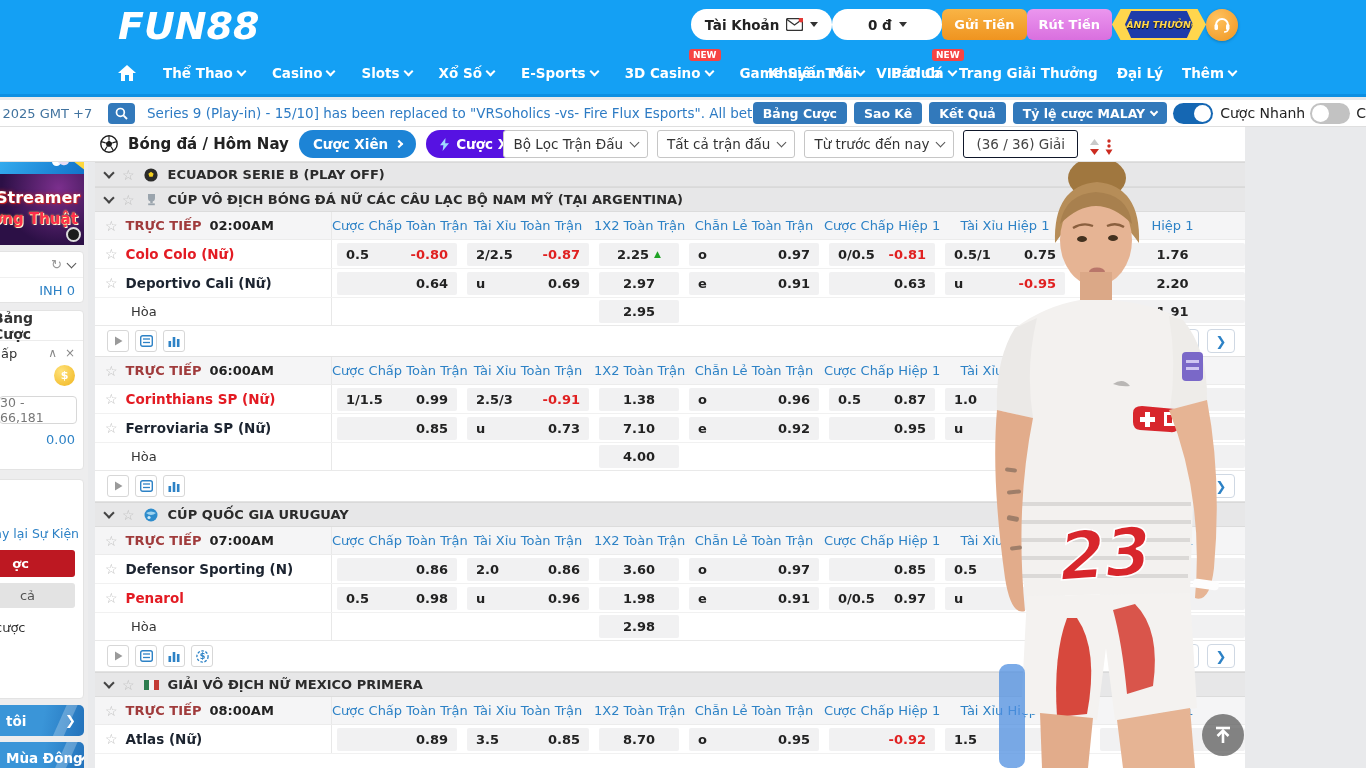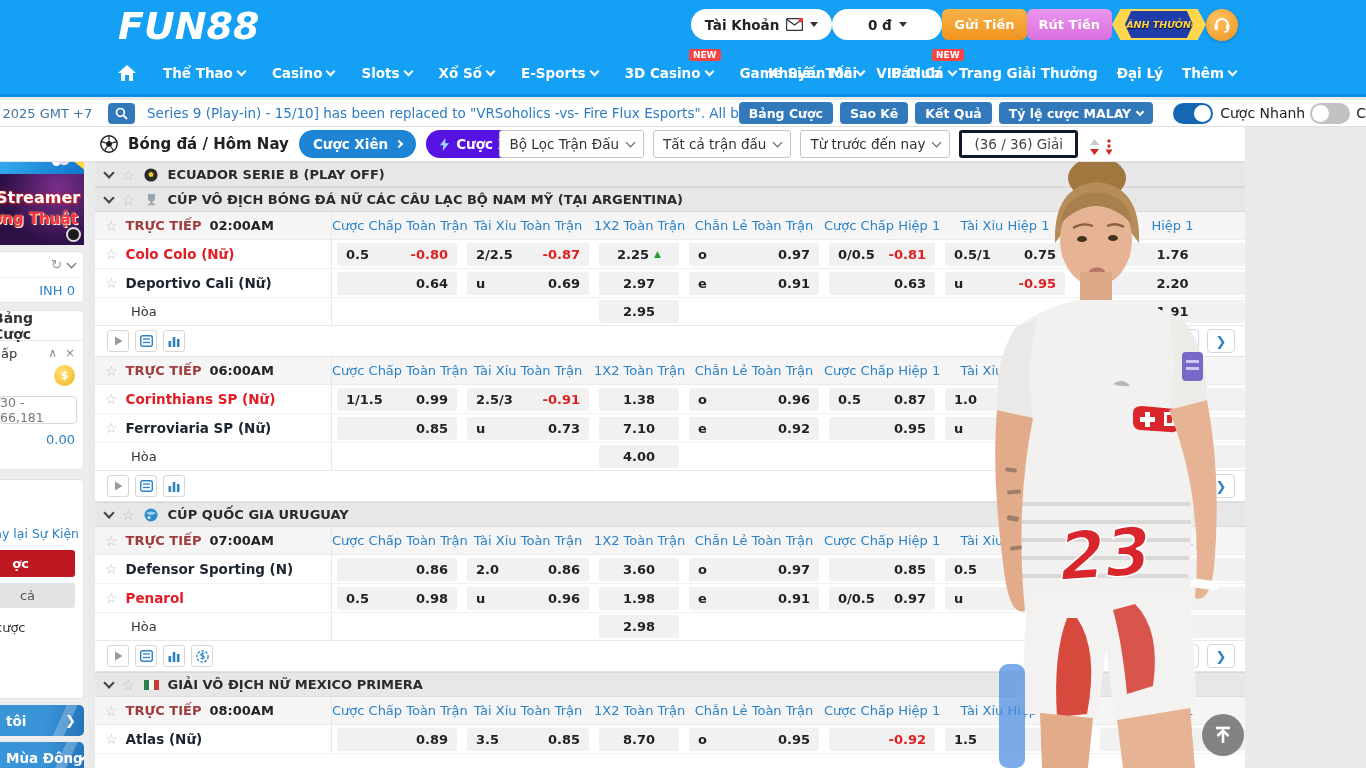--- a/index.html
+++ b/index.html
@@ -40,21 +40,21 @@
 .tg-lbl{font-size:14px;color:#222;margin:0 5px 0 7px;white-space:nowrap}
 
 .filterbar{position:absolute;top:127px;left:0;width:1245px;height:35px;background:#fff;border-bottom:1px solid #e2e2e2;display:flex;align-items:center;z-index:8}
 .fb-left{display:flex;align-items:center;margin-left:100px;gap:10px}
 .fb-title{font-size:15px;font-weight:bold;color:#222;white-space:nowrap}
 .sel{height:28px;background:#fff;border:1px solid #c6c6c6;border-radius:3px;display:flex;align-items:center;justify-content:space-between;padding:0 9px;font-size:13.5px;color:#333;cursor:pointer;white-space:nowrap}
 .sel-caret{width:7px;height:7px;border-right:1.5px solid #555;border-bottom:1.5px solid #555;transform:rotate(45deg);margin-top:-3px;margin-left:8px}
 .fb-parlay{height:28px;border:none;border-radius:15px;background:#1d84d6;color:#fff;font-size:13.5px;font-weight:bold;padding:0 14px;display:flex;align-items:center;gap:8px;cursor:pointer;font-family:inherit}
 .fb-lucky{height:28px;border:none;border-radius:15px;background:#5612e2;color:#fff;font-size:13.5px;font-weight:bold;padding:0 14px;display:flex;align-items:center;gap:7px;cursor:pointer;font-family:inherit}
 .fb-right{position:absolute;right:130px;display:flex;align-items:flex-end;gap:9px}
-.fb-count{height:28px;border:3px solid #0f172a;border-radius:3px;display:flex;align-items:center;padding:8px 12px;font-size:13.5px;color:#444;white-space:nowrap}
+.fb-count{height:28px;border:1px solid #0f172a;border-radius:3px;display:flex;align-items:center;padding:8px 12px;font-size:13.5px;color:#444;white-space:nowrap}
 .sort-ic{display:flex;gap:5px;align-items:center;cursor:pointer;padding:2px}
 
 .sidebar{position:absolute;left:0;top:127px;width:88px;bottom:0;background:#ededee;z-index:3}
 .sb-banner1{position:absolute;top:14px;left:0;width:84px;height:33px;background:linear-gradient(120deg,#38b2f2,#1273ca);overflow:hidden}
 .sb-b1dot1{position:absolute;left:52px;top:16px;width:9px;height:9px;border-radius:50%;background:#fff}
 .sb-b1dot2{position:absolute;left:30px;top:8px;width:4px;height:4px;border-radius:50%;background:#cfeaff}
 .sb-b1astro{position:absolute;left:58px;top:10px;width:12px;height:14px;border-radius:5px;background:#e8ddf5;transform:rotate(20deg)}
 .ribbon{position:absolute;top:-8px;right:-20px;width:58px;height:26px;background:#ffd83d;transform:rotate(38deg);display:flex;align-items:flex-end;justify-content:center}
 .ribbon span{font-size:8px;font-weight:bold;color:#222;margin-bottom:2px;letter-spacing:1px}
 .sb-banner2{position:absolute;top:47px;left:0;width:84px;height:71px;background:radial-gradient(circle at 70% 20%,#7b2f8d,#2c1046 70%);overflow:hidden;color:#fff}
@@ -230,21 +230,21 @@
           <circle cx="5.4" cy="5.4" r="3.9" fill="none" stroke="#fff" stroke-width="1.7"></circle>
           <line x1="8.4" y1="8.4" x2="12" y2="12" stroke="#fff" stroke-width="1.9"></line>
         </svg>
     </span>
     <span class="tk-msg">Series 9 (Play-in) - 15/10] has been replaced to "VRSoholics -vs- Fire Flux Esports". All bets taken are considered</span>
     <span class="tk-right" id="tickerBtns">
         <button class="tk-btn">Bảng Cược</button>
         <button class="tk-btn">Sao Kê</button>
         <button class="tk-btn">Kết Quả</button>
       </span>
-    <button class="tk-btn" style="margin-right:20px">
+    <button class="tk-btn" style="margin-right:6px">
       <span>Tỷ lệ cược MALAY</span>
       <span style="width:6px;height:6px;border-right:2px solid #fff;border-bottom:2px solid #fff;transform:rotate(45deg);margin-top:-3px"></span>
     </button>
     <span class="tg on">
         <span class="knob"></span>
       </span>
     <span class="tg-lbl">Cược Nhanh</span>
     <span class="tg off">
         <span class="knob"></span>
       </span>

